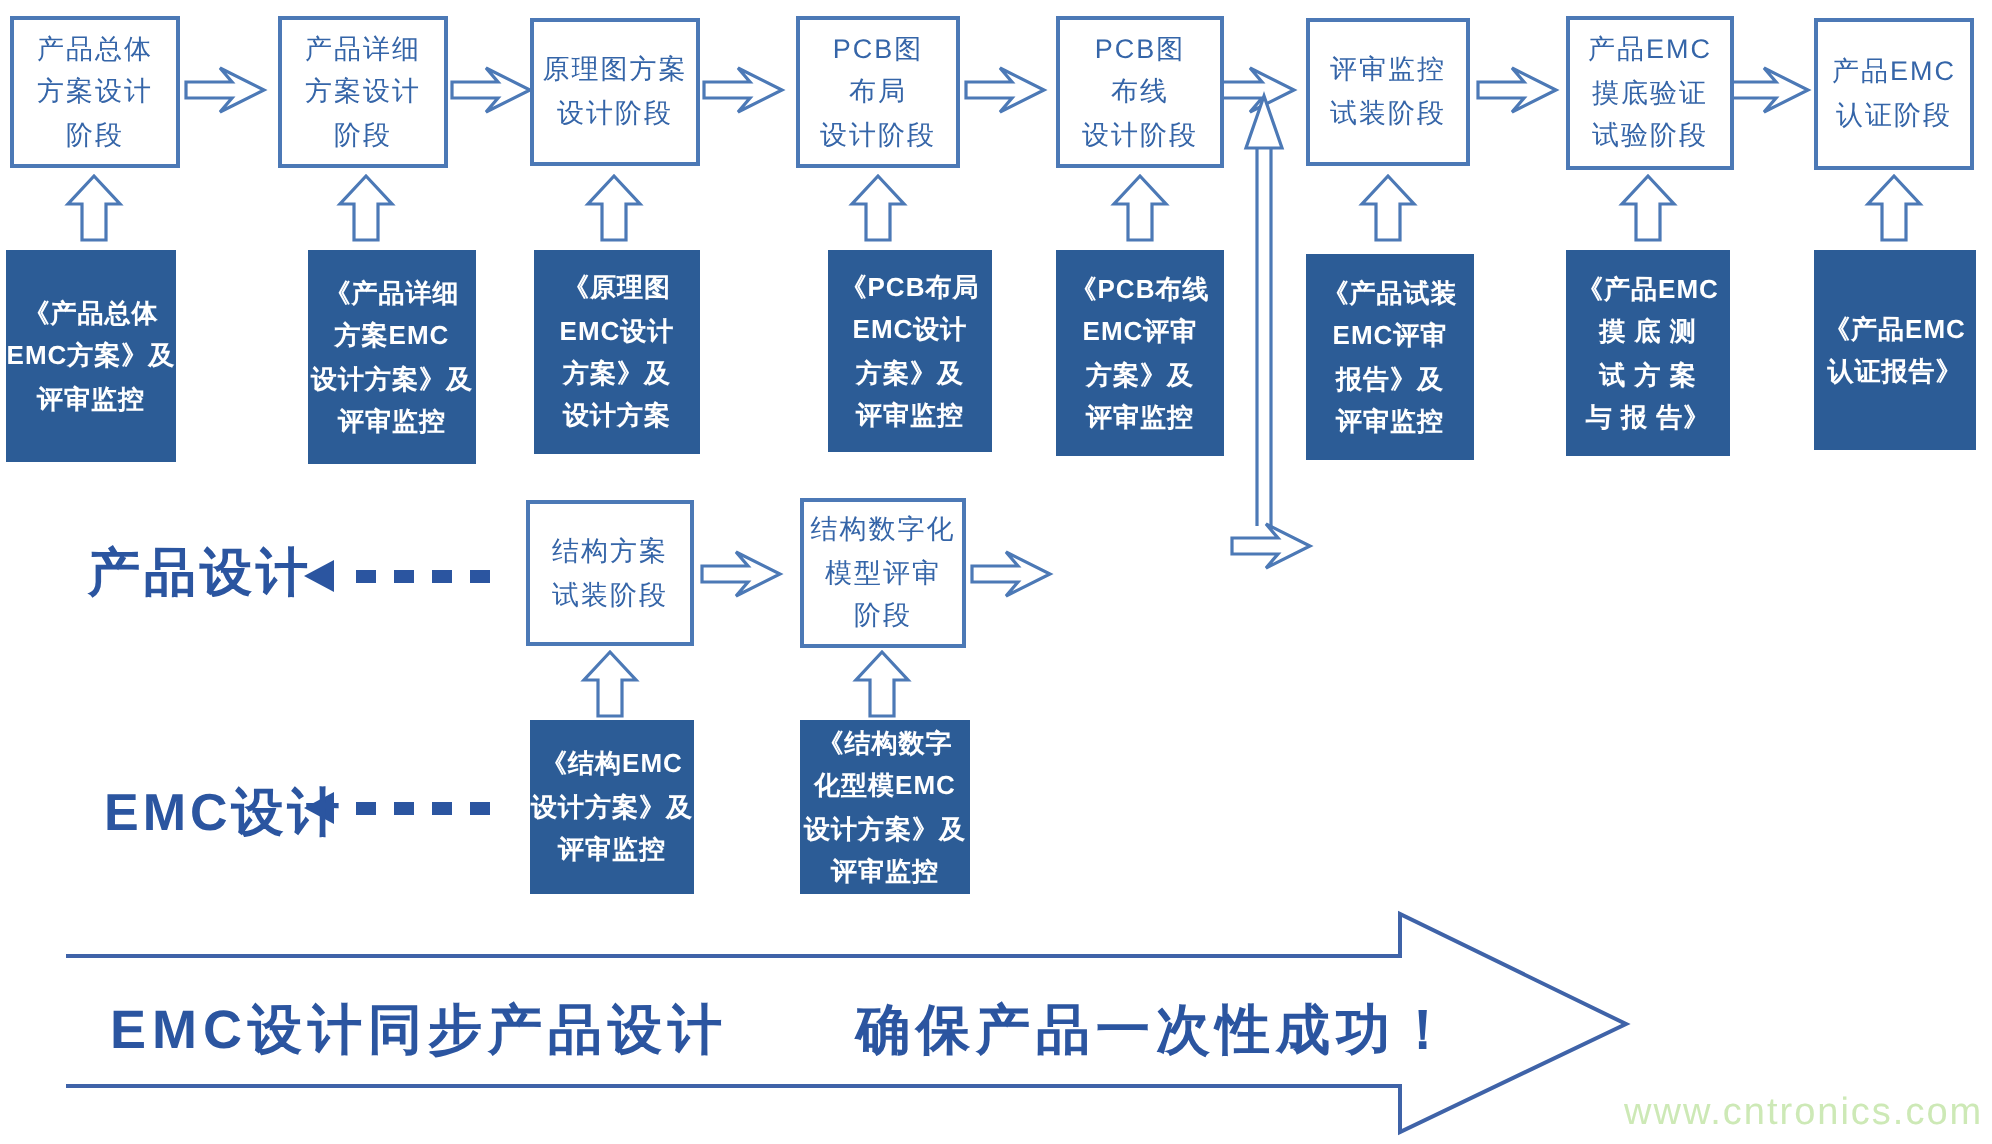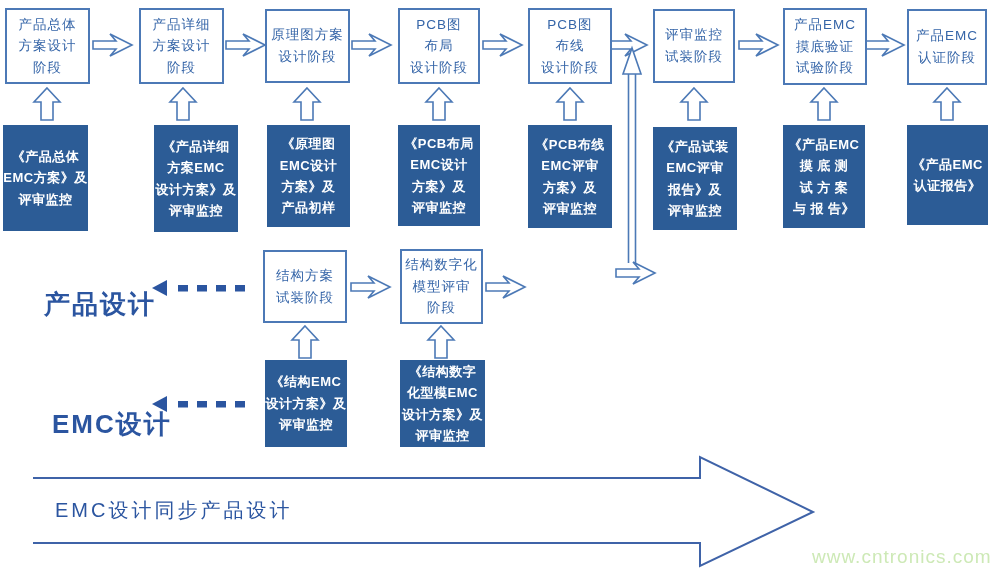--- a/index.html
+++ b/index.html
@@ -16,24 +16,24 @@
     white-space:pre-line; letter-spacing:1px;
   }
   .doc {
     position:absolute; box-sizing:border-box; background:#2c5c96; color:#ffffff;
     display:flex; align-items:center; justify-content:center;
     text-align:center; font-size:13px; font-weight:bold; line-height:1.65;
     white-space:pre-line; letter-spacing:0.5px;
   }
   .biglabel {
     position:absolute; font-size:26px; font-weight:bold; color:#2b55a0;
-    letter-spacing:2px; white-space:nowrap;margin-top:18px;
+    letter-spacing:2px; white-space:nowrap;
   }
   .banner-text {
-    position:absolute; font-size:20px; font-weight:normal; color:#2b55a0;
+    position:absolute; font-size:27px; font-weight:bold; color:#2b55a0;
     letter-spacing:3px; white-space:nowrap;
   }
   .watermark {
     position:absolute; font-size:19px; color:#cde9b6; letter-spacing:1px;
     white-space:nowrap;
   }
   .hollow { fill:#ffffff; stroke:#4c79b6; stroke-width:1.6; }
   .solidblue { fill:#2b55a0; }
   .bannerline { fill:none; stroke:#3f63a8; stroke-width:2; }
 </style>
@@ -121,22 +121,22 @@
   <div class="doc" style="left:3px;top:125px;width:85px;height:106px"><span>《产品总体
 EMC方案》及
 评审监控</span></div>
   <div class="doc" style="left:154px;top:125px;width:84px;height:107px"><span>《产品详细
 方案EMC
 设计方案》及
 评审监控</span></div>
   <div class="doc" style="left:267px;top:125px;width:83px;height:102px"><span>《原理图
 EMC设计
 方案》及
-产品初样</span></div>
-  <div class="doc" style="left:398px;top:125px;width:82px;height:101px"><span>《PCB布局
+设计方案</span></div>
+  <div class="doc" style="left:414px;top:125px;width:82px;height:101px"><span>《PCB布局
 EMC设计
 方案》及
 评审监控</span></div>
   <div class="doc" style="left:528px;top:125px;width:84px;height:103px"><span>《PCB布线
 EMC评审
 方案》及
 评审监控</span></div>
   <div class="doc" style="left:653px;top:127px;width:84px;height:103px"><span>《产品试装
 EMC评审
 报告》及
@@ -159,16 +159,17 @@
 
   <div class="doc" style="left:265px;top:360px;width:82px;height:87px"><span>《结构EMC
 设计方案》及
 评审监控</span></div>
   <div class="doc" style="left:400px;top:360px;width:85px;height:87px"><span>《结构数字
 化型模EMC
 设计方案》及
 评审监控</span></div>
 
   <div class="banner-text" style="left:55px;top:497px">EMC设计同步产品设计</div>
+  <div class="banner-text" style="left:428px;top:497px">确保产品一次性成功！</div>
 
   <div class="watermark" style="left:812px;top:546px">www.cntronics.com</div>
 
 </div>
 
 </body></html>

